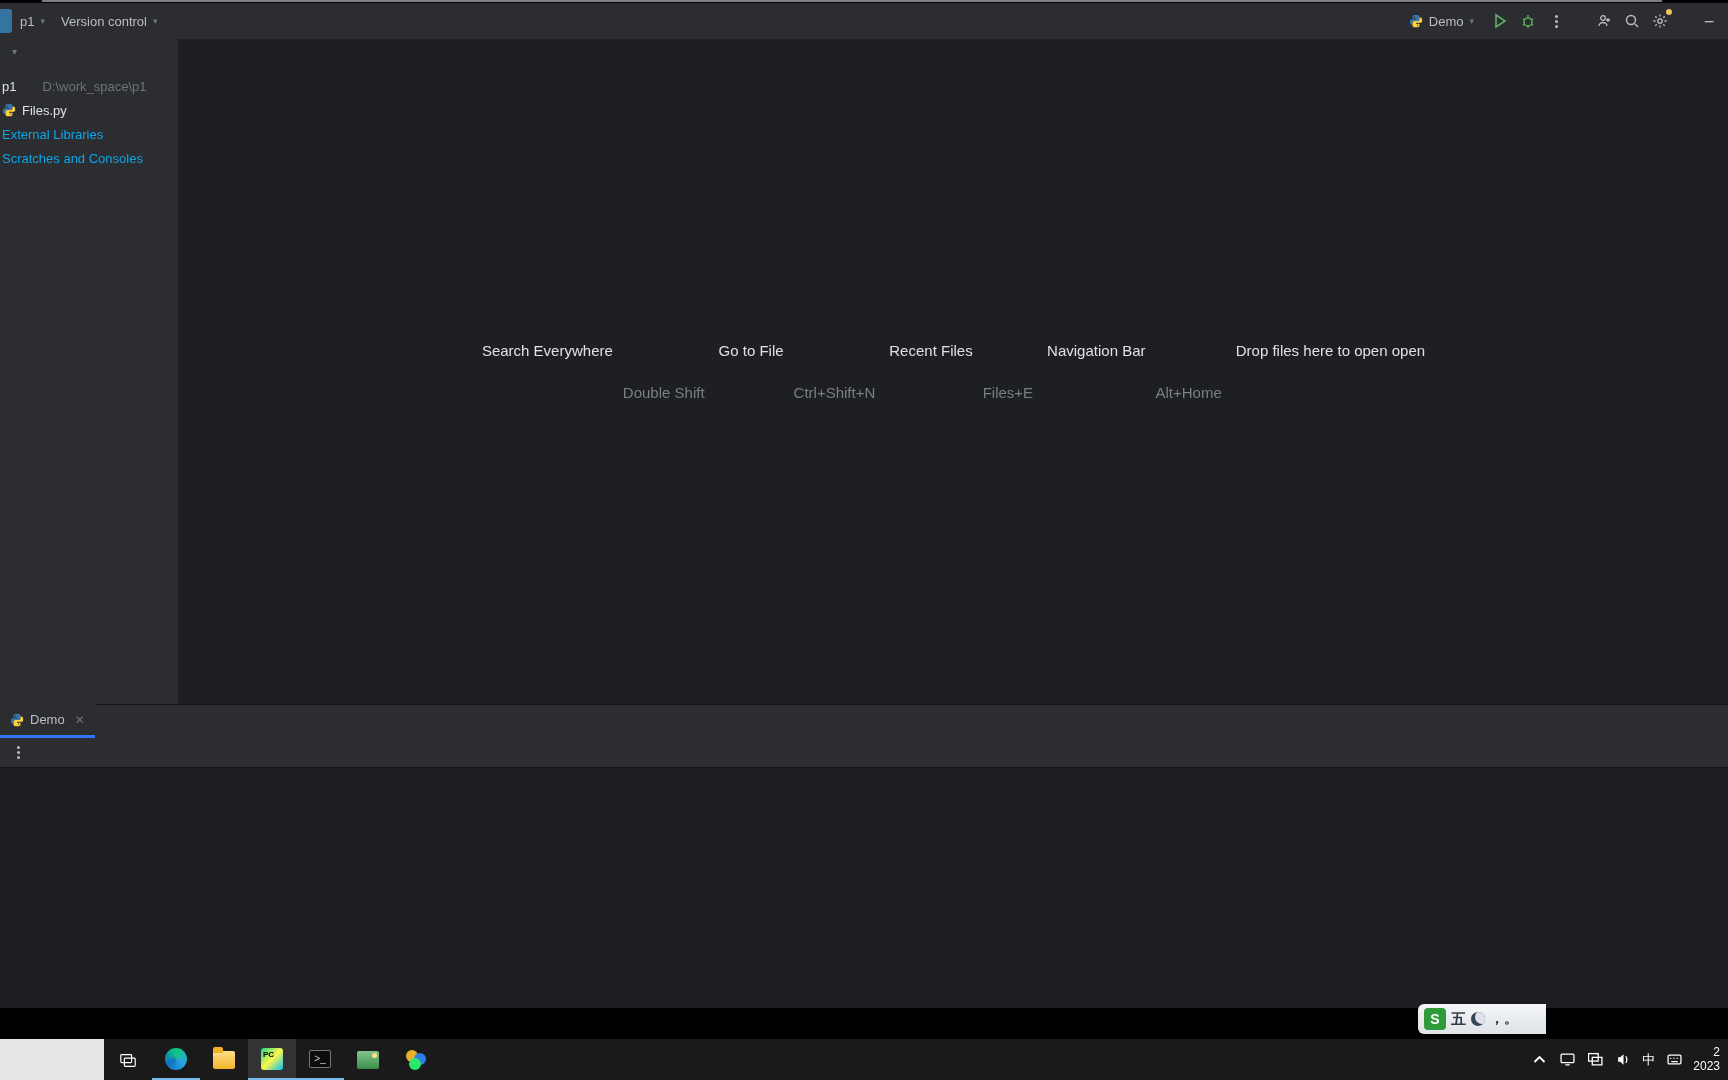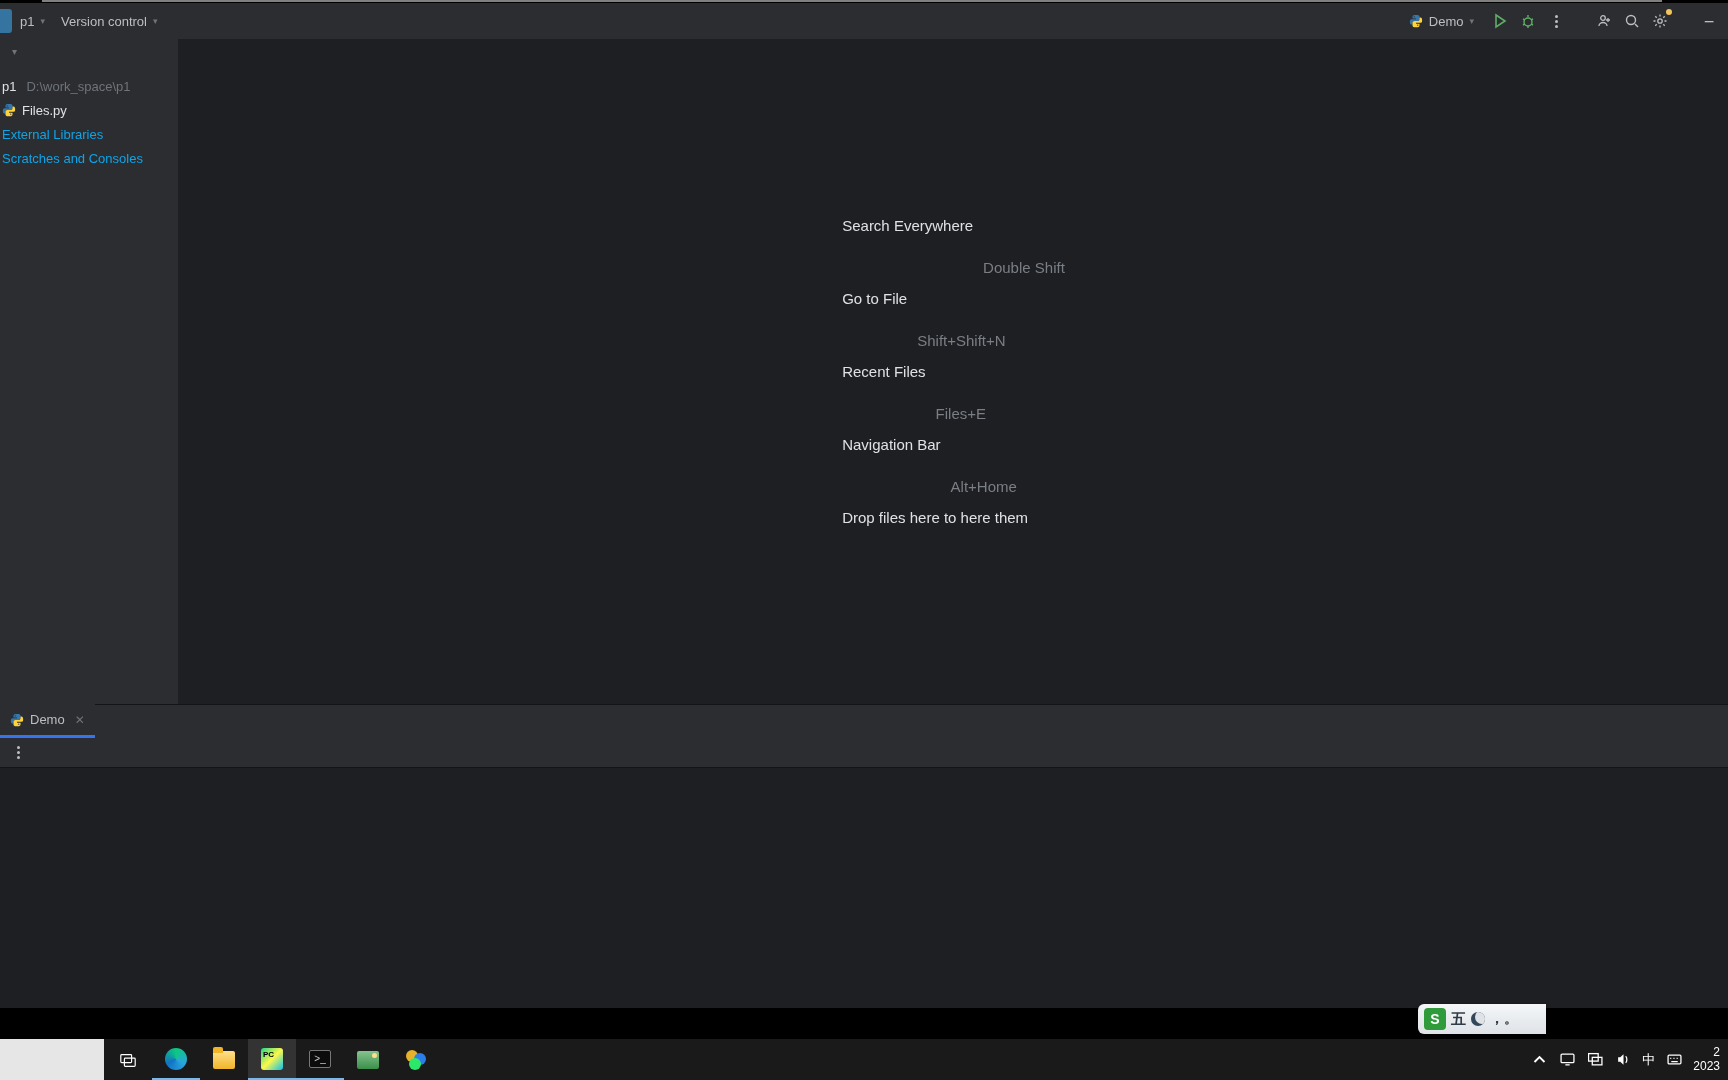--- a/index.html
+++ b/index.html
@@ -83,35 +83,35 @@
   .sidebar {
     position:absolute; left:0; top:64px; width:178px; height:640px;
     background: var(--bg-panel);
     padding-top:10px;
   }
   .tree-row {
     display:flex; align-items:center; gap:6px; height:24px;
     padding-left:2px; font-size:13px;
   }
   .tree-row.root .name { color:#dfe1e5; font-weight:500; }
-  .tree-row .path { color:var(--fg-dim); margin-left:4px; }
+  .tree-row .path { color:var(--fg-dim); margin-left:20px; }
   .tree-row .name { color:#dfe1e5; }
   .tree-row.dim .name { color:#0ea5e9; }
 
   
   .vdiv { position:absolute; left:178px; top:39px; width:1px; height:665px; background:#1e1f22; }
 
   
   .editor {
     position:absolute; left:179px; top:39px; right:0; height:665px;
     background: var(--bg-dark);
     display:flex; align-items:center; justify-content:center;
     width: calc(1728px - 179px);
   }
-  .placeholder { display:flex; flex-direction:column; gap:14px; font-size:15px; }
+  .placeholder { display:flex; flex-direction:row; gap:14px; font-size:15px; }
   .ph-row { display:flex; gap:10px; }
   .ph-row .label { color:#dfe1e5; }
   .ph-row .shortcut { color:var(--fg-muted);margin-top:42px; }
   .ph-drop { color:#dfe1e5; }
 
   
   .run-tabs {
     position:absolute; left:0; top:704px; width:1728px; height:34px;
     background: var(--bg-panel);
     border-top:1px solid #141517;
@@ -306,31 +306,31 @@
   <div class="vdiv"></div>
 
   <div class="editor">
     <div class="placeholder">
       <div class="ph-row">
         <span class="label">Search Everywhere</span>
         <span class="shortcut">Double Shift</span>
       </div>
       <div class="ph-row">
         <span class="label">Go to File</span>
-        <span class="shortcut">Shift+Shift+N</span>
+        <span class="shortcut">Ctrl+Shift+N</span>
       </div>
       <div class="ph-row">
         <span class="label">Recent Files</span>
         <span class="shortcut">Files+E</span>
       </div>
       <div class="ph-row">
         <span class="label">Navigation Bar</span>
         <span class="shortcut">Alt+Home</span>
       </div>
-      <div class="ph-drop">Drop files here to here them</div>
+      <div class="ph-drop">Drop files here to open open</div>
     </div>
   </div>
 
   <div class="run-tabs">
     <div class="run-tab">
       <span class="py-icon">
         <svg viewBox="0 0 16 16">
             <path fill="#3776ab" d="M7 1c-2 0-3 .5-3 2v2h4v1H3c-1.5 0-2 1-2 3s.5 3 2 3h1v-2c0-1.5 1-2 2-2h4c1 0 2-.8 2-2V3c0-1.5-1-2-3-2H7zM6 2.5a.7.7 0 1 1 0 1.4.7.7 0 0 1 0-1.4z"></path>
             <path fill="#ffd43b" d="M9 15c2 0 3-.5 3-2v-2H8v-1h5c1.5 0 2-1 2-3s-.5-3-2-3h-1v2c0 1.5-1 2-2 2H6c-1 0-2 .8-2 2v3c0 1.5 1 2 3 2h2zm1-1.5a.7.7 0 1 1 0-1.4.7.7 0 0 1 0 1.4z"></path>
           </svg>

